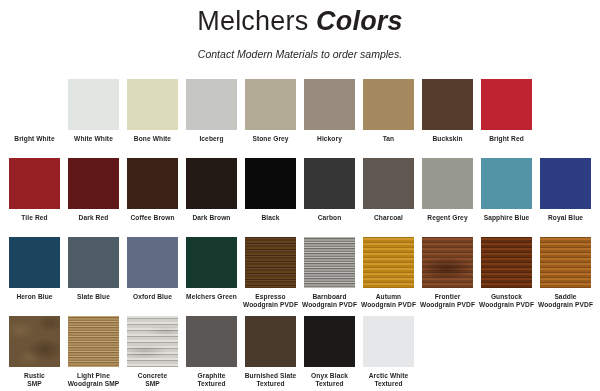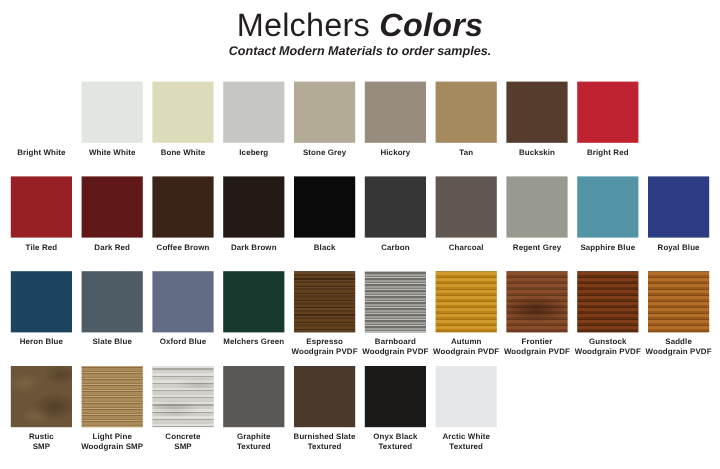--- a/index.html
+++ b/index.html
@@ -30,23 +30,23 @@
     white-space: nowrap;
   }
   #title .strong {
     font-weight: 700;
     font-style: italic;
   }
   #subtitle {
     font-size: 10.5px;
     line-height: 13px;
     font-style: italic;
-    font-weight: 700;
+    font-weight: 400;
     color: #231f20;
-    margin-top: 0;
+    margin-top: 11px;
   }
 
   
   #palette {
     margin-top: 18px;
     padding: 0 5px;
   }
   .swatch-row {
     display: flex;
     justify-content: flex-start;

